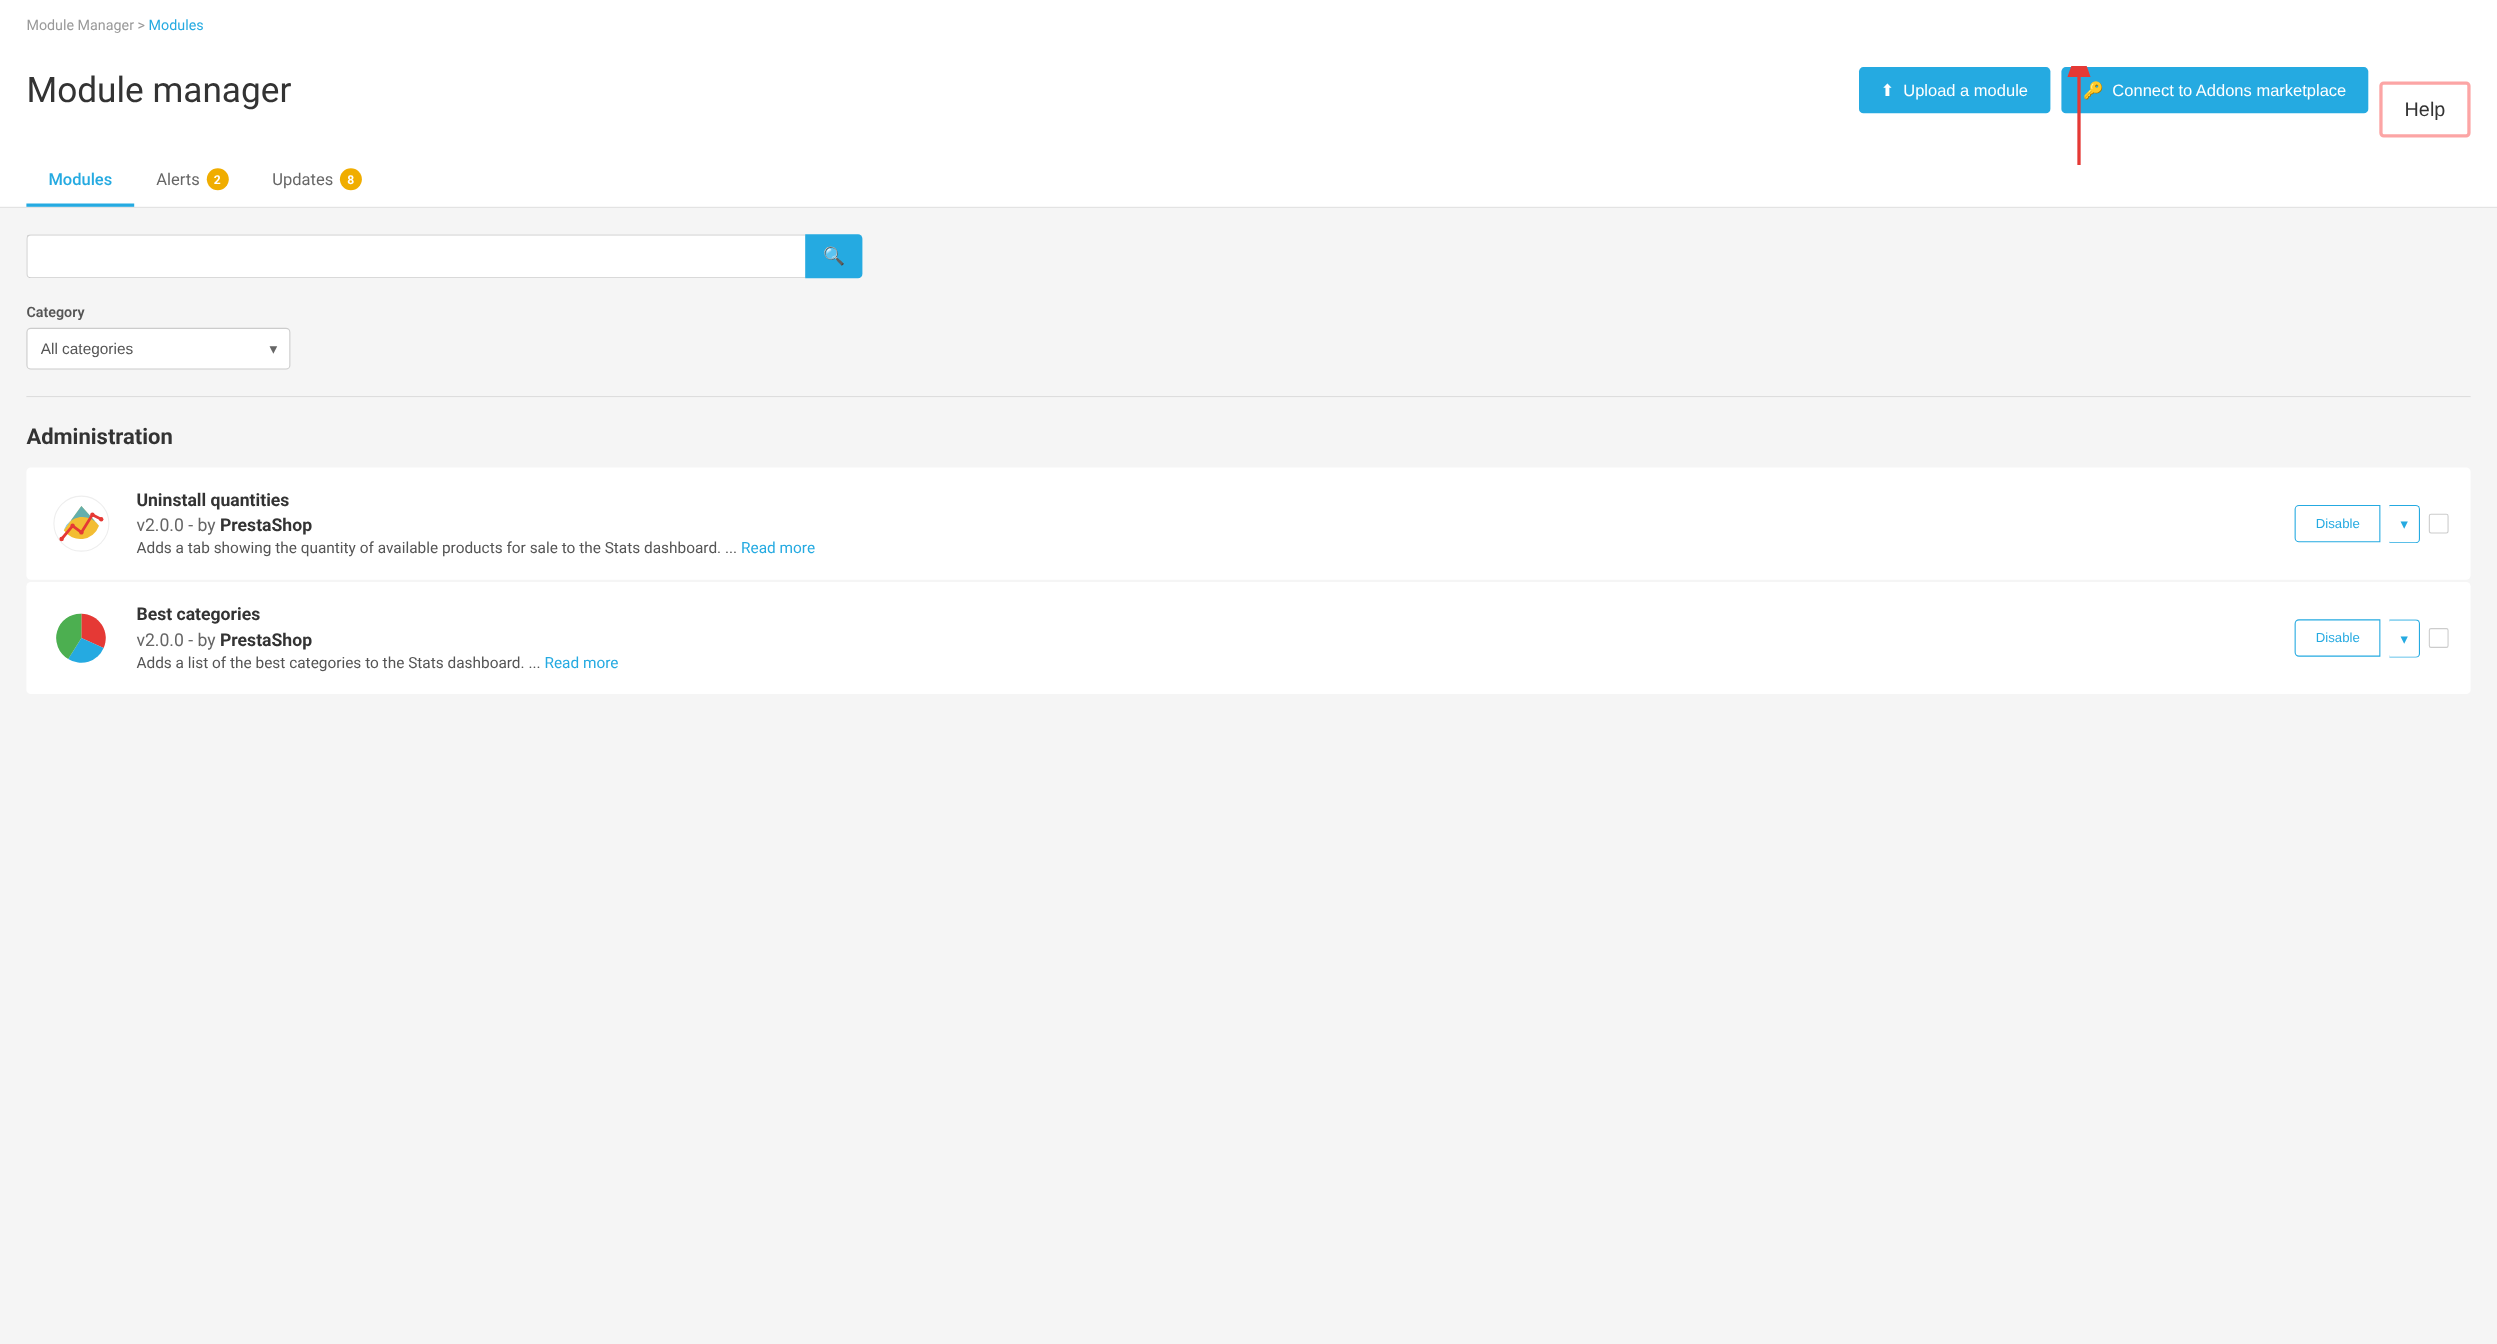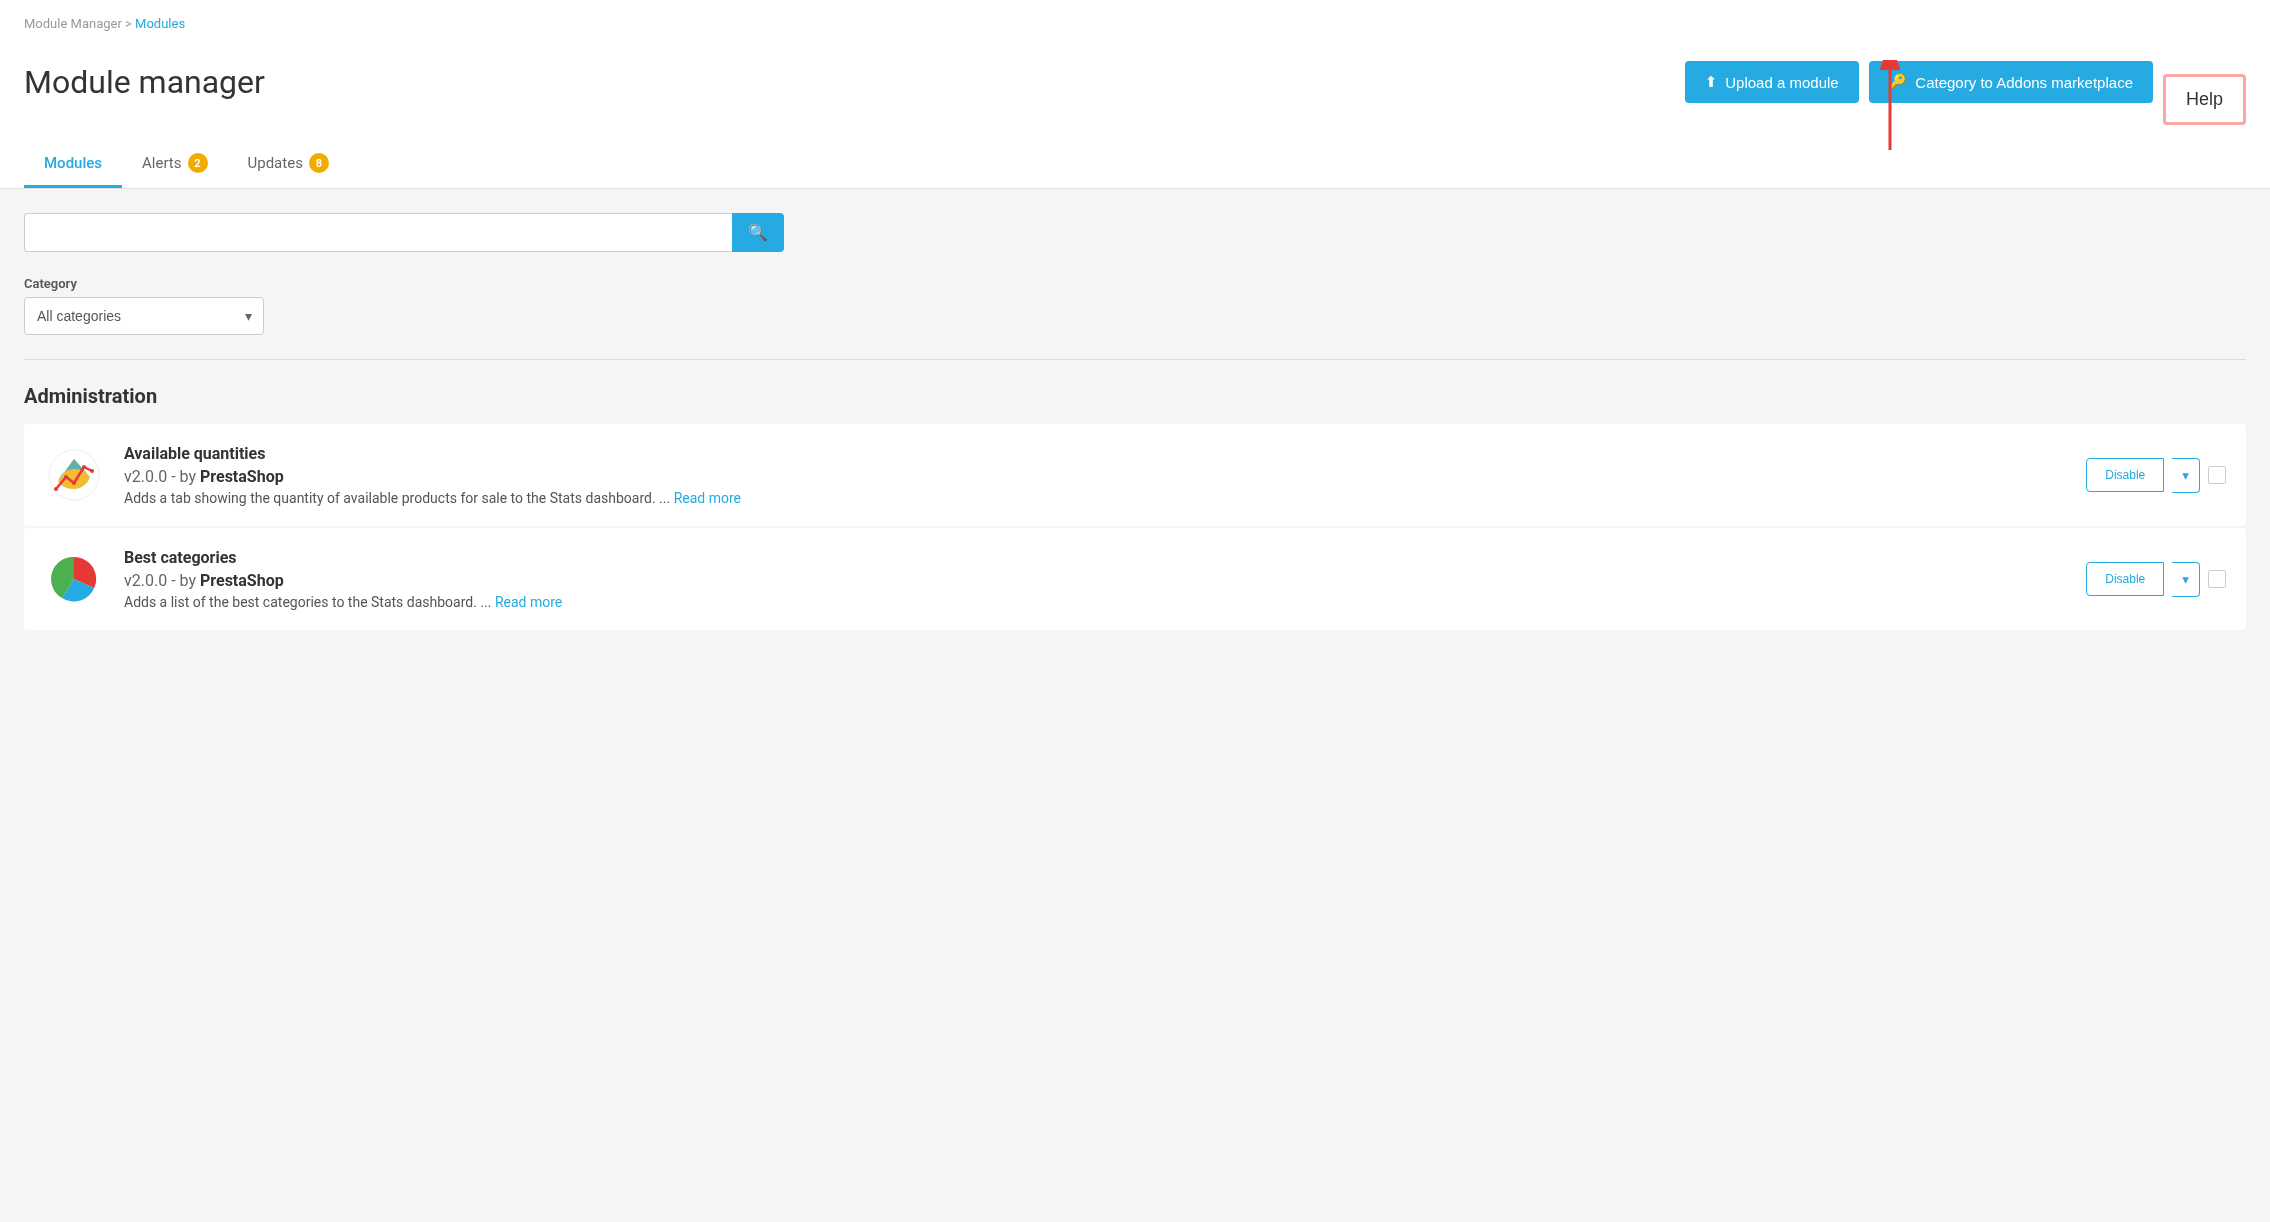--- a/index.html
+++ b/index.html
@@ -68,21 +68,21 @@
   </div>
   <div class="page-title-row">
     <h1 class="page-title">Module manager</h1>
     <div class="header-buttons">
       <button class="btn-upload">
         <span>⬆</span>
         <span>Upload a module</span>
       </button>
       <button class="btn-connect">
         <span>🔑</span>
-        <span>Category to Addons marketplace</span>
+        <span>Connect to Addons marketplace</span>
       </button>
       <button class="btn-help">Help</button>
     </div>
   </div>
 
   <div class="arrow-overlay">
     <svg width="80" height="100" viewBox="0 0 80 100">
       <defs>
         <marker id="arrowhead" markerWidth="10" markerHeight="7" refX="0" refY="3.5" orient="auto">
           <polygon points="0 0, 10 3.5, 0 7" fill="#e53935"></polygon>
@@ -146,21 +146,21 @@
 
           <polyline points="8,40 18,28 26,34 36,18 44,22" fill="none" stroke="#e53935" stroke-width="2.5" stroke-linecap="round" stroke-linejoin="round"></polyline>
           <circle cx="8" cy="40" r="2" fill="#e53935"></circle>
           <circle cx="18" cy="28" r="2" fill="#e53935"></circle>
           <circle cx="26" cy="34" r="2" fill="#e53935"></circle>
           <circle cx="36" cy="18" r="2" fill="#e53935"></circle>
           <circle cx="44" cy="22" r="2" fill="#e53935"></circle>
         </svg>
       </div>
       <div class="module-info">
-        <div class="module-name">Available quantities</div>
+        <div class="module-name">Uninstall quantities</div>
         <div class="module-meta">
           <span>v2.0.0</span> - by <strong>PrestaShop</strong>
         </div>
         <div class="module-desc">
           <span>Adds a tab showing the quantity of available products for sale to the Stats dashboard. ...</span>
           <a href="#">Read more</a>
         </div>
       </div>
       <div class="module-actions">
         <button class="btn-disable">Disable</button>

